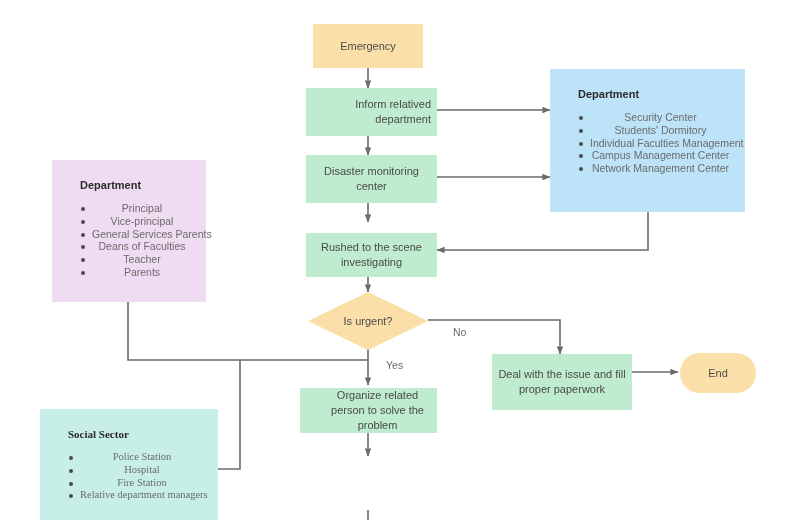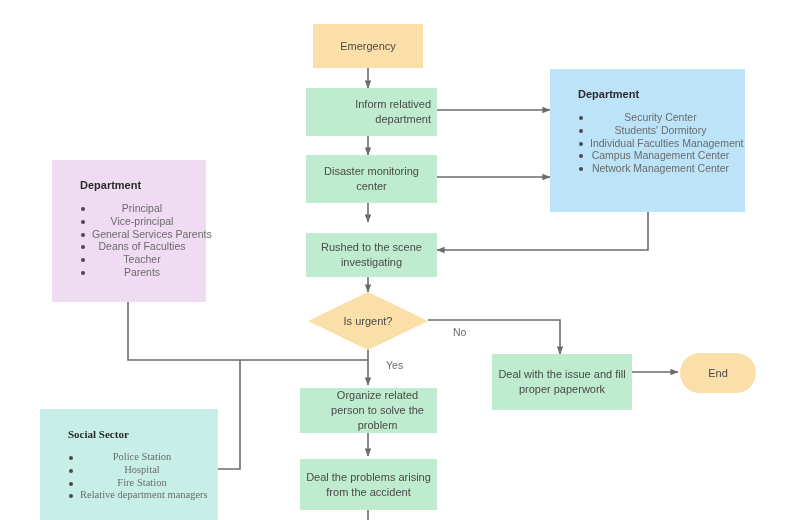--- a/index.html
+++ b/index.html
@@ -182,23 +182,20 @@
   </div>
 
   <div class="node terminator rounded" style="left:680px; top:353px; width:76px; height:40px;">
     <span>End</span>
   </div>
 
   <div class="node process" style="left:300px; top:388px; width:137px; height:45px;padding-left:24px;">
     <span>Organize related person to solve the problem</span>
   </div>
 
-  <div class="node process" style="left:300px; top:459px; width:137px; height:51px;">
-    <span>Deal the problems arising from the accident</span>
-  </div>
 
   <div class="group dept-blue" style="left:550px; top:69px; width:195px; height:143px;">
     <div class="group-title">Department</div>
     <ul class="group-list">
       <li>Security Center</li>
       <li>Students' Dormitory</li>
       <li>Individual Faculties Management</li>
       <li>Campus Management Center</li>
       <li>Network Management Center</li>
     </ul>

